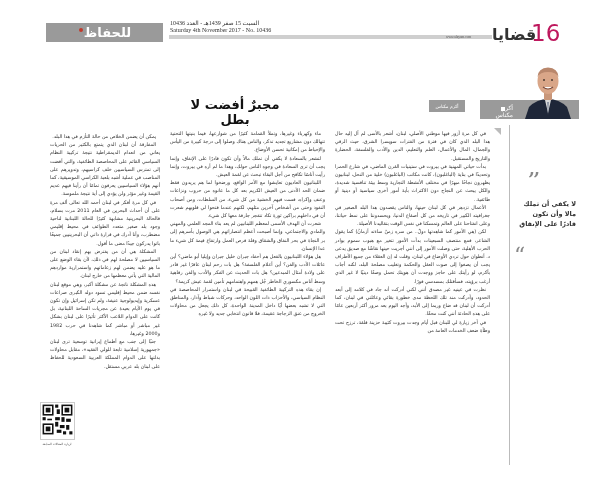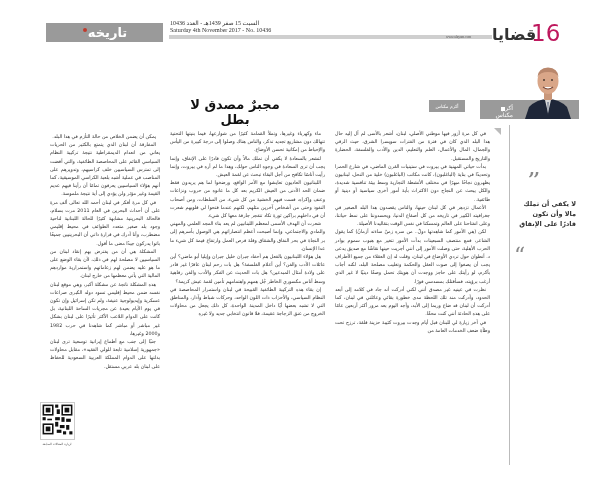--- a/index.html
+++ b/index.html
@@ -82,21 +82,21 @@
     }
     .qr svg { display: block; }
     .qr-caption {
       position: absolute; left: 37px; top: 442px; width: 40px; font-size: 3px; color: #444; text-align: center; direction: rtl;
     }
   </style>
 </head>
 <body>
 
 <div class="masthead-logo">
-  <span>تاريخه</span>
+  <span>للحفاظ</span>
   <span class="logo-dot"></span>
 </div>
 <div class="issue-info">
   <div class="ar">السبت 15 صفر 1439هـ - العدد 10436</div>
   <div>Saturday 4th November 2017 - No. 10436</div>
 </div>
 <div class="header-rule"></div>
 <div class="site-url">www.alayam.com</div>
 <div class="section-name">قضايا</div>
 <div class="page-number">16</div>
@@ -112,21 +112,21 @@
     <rect x="25" y="28" width="8" height="9" fill="#c9977a"></rect>
     <ellipse cx="29" cy="18" rx="10.5" ry="13" fill="#d9a688"></ellipse>
     <path d="M18.5 14 Q19 5 29 4.5 Q39 5 39.5 14 Q37 9 29 9 Q21 9 18.5 14 Z" fill="#b9876c"></path>
     <path d="M24 24 Q29 28 34 24" stroke="#7a4a3a" stroke-width="1.2" fill="#fff"></path>
     <circle cx="25" cy="17" r="1" fill="#4a3a30"></circle>
     <circle cx="33" cy="17" r="1" fill="#4a3a30"></circle>
   </svg>
 </div>
 
 <div class="author-tag">أكرم مكناس</div>
-<div class="headline">مجبرٌ مصدق لا بطل</div>
+<div class="headline">مجبرٌ أفضت لا بطل</div>
 
 <div class="vline" style="left:509px; top:125px; height:340px;"></div>
 <div class="corner-mark"></div>
 <div class="quote-open">”</div>
 <div class="quote-text">لا يكفي أن تملك مالا وأن تكون قادرًا على الإنفاق</div>
 <div class="quote-close">“</div>
 
 <div class="col col-1">
   <p>في كل مرة أزور فيها موطني الأصلي، لبنان، أشعر بالأسى لم آل إليه حال هذا البلد الذي كان في فترة من الفترات سويسرا الشرق، حيث الرقي والجمال، المال والأعمال، العلم والتعليم، الدين والأدب والفلسفة، الحضارة والتاريخ والمستقبل.</p>
   <p>بدأت حياتي المهنية في بيروت في ستينيات القرن الماضي، في شارع الحمرا وتحديدًا في بناية (الباغلبون)، كانت مكاتب (الباغلبون) خلية من النحل، لبنانيون يظهرون نجاحًا مبهرًا في مختلف الأنشطة التجارية وسط بيئة تنافسية شديدة، والكل يبحث عن النجاح دون الاكتراث بأية أمور أخرى سياسية أو دينية أو طائفية..</p>

